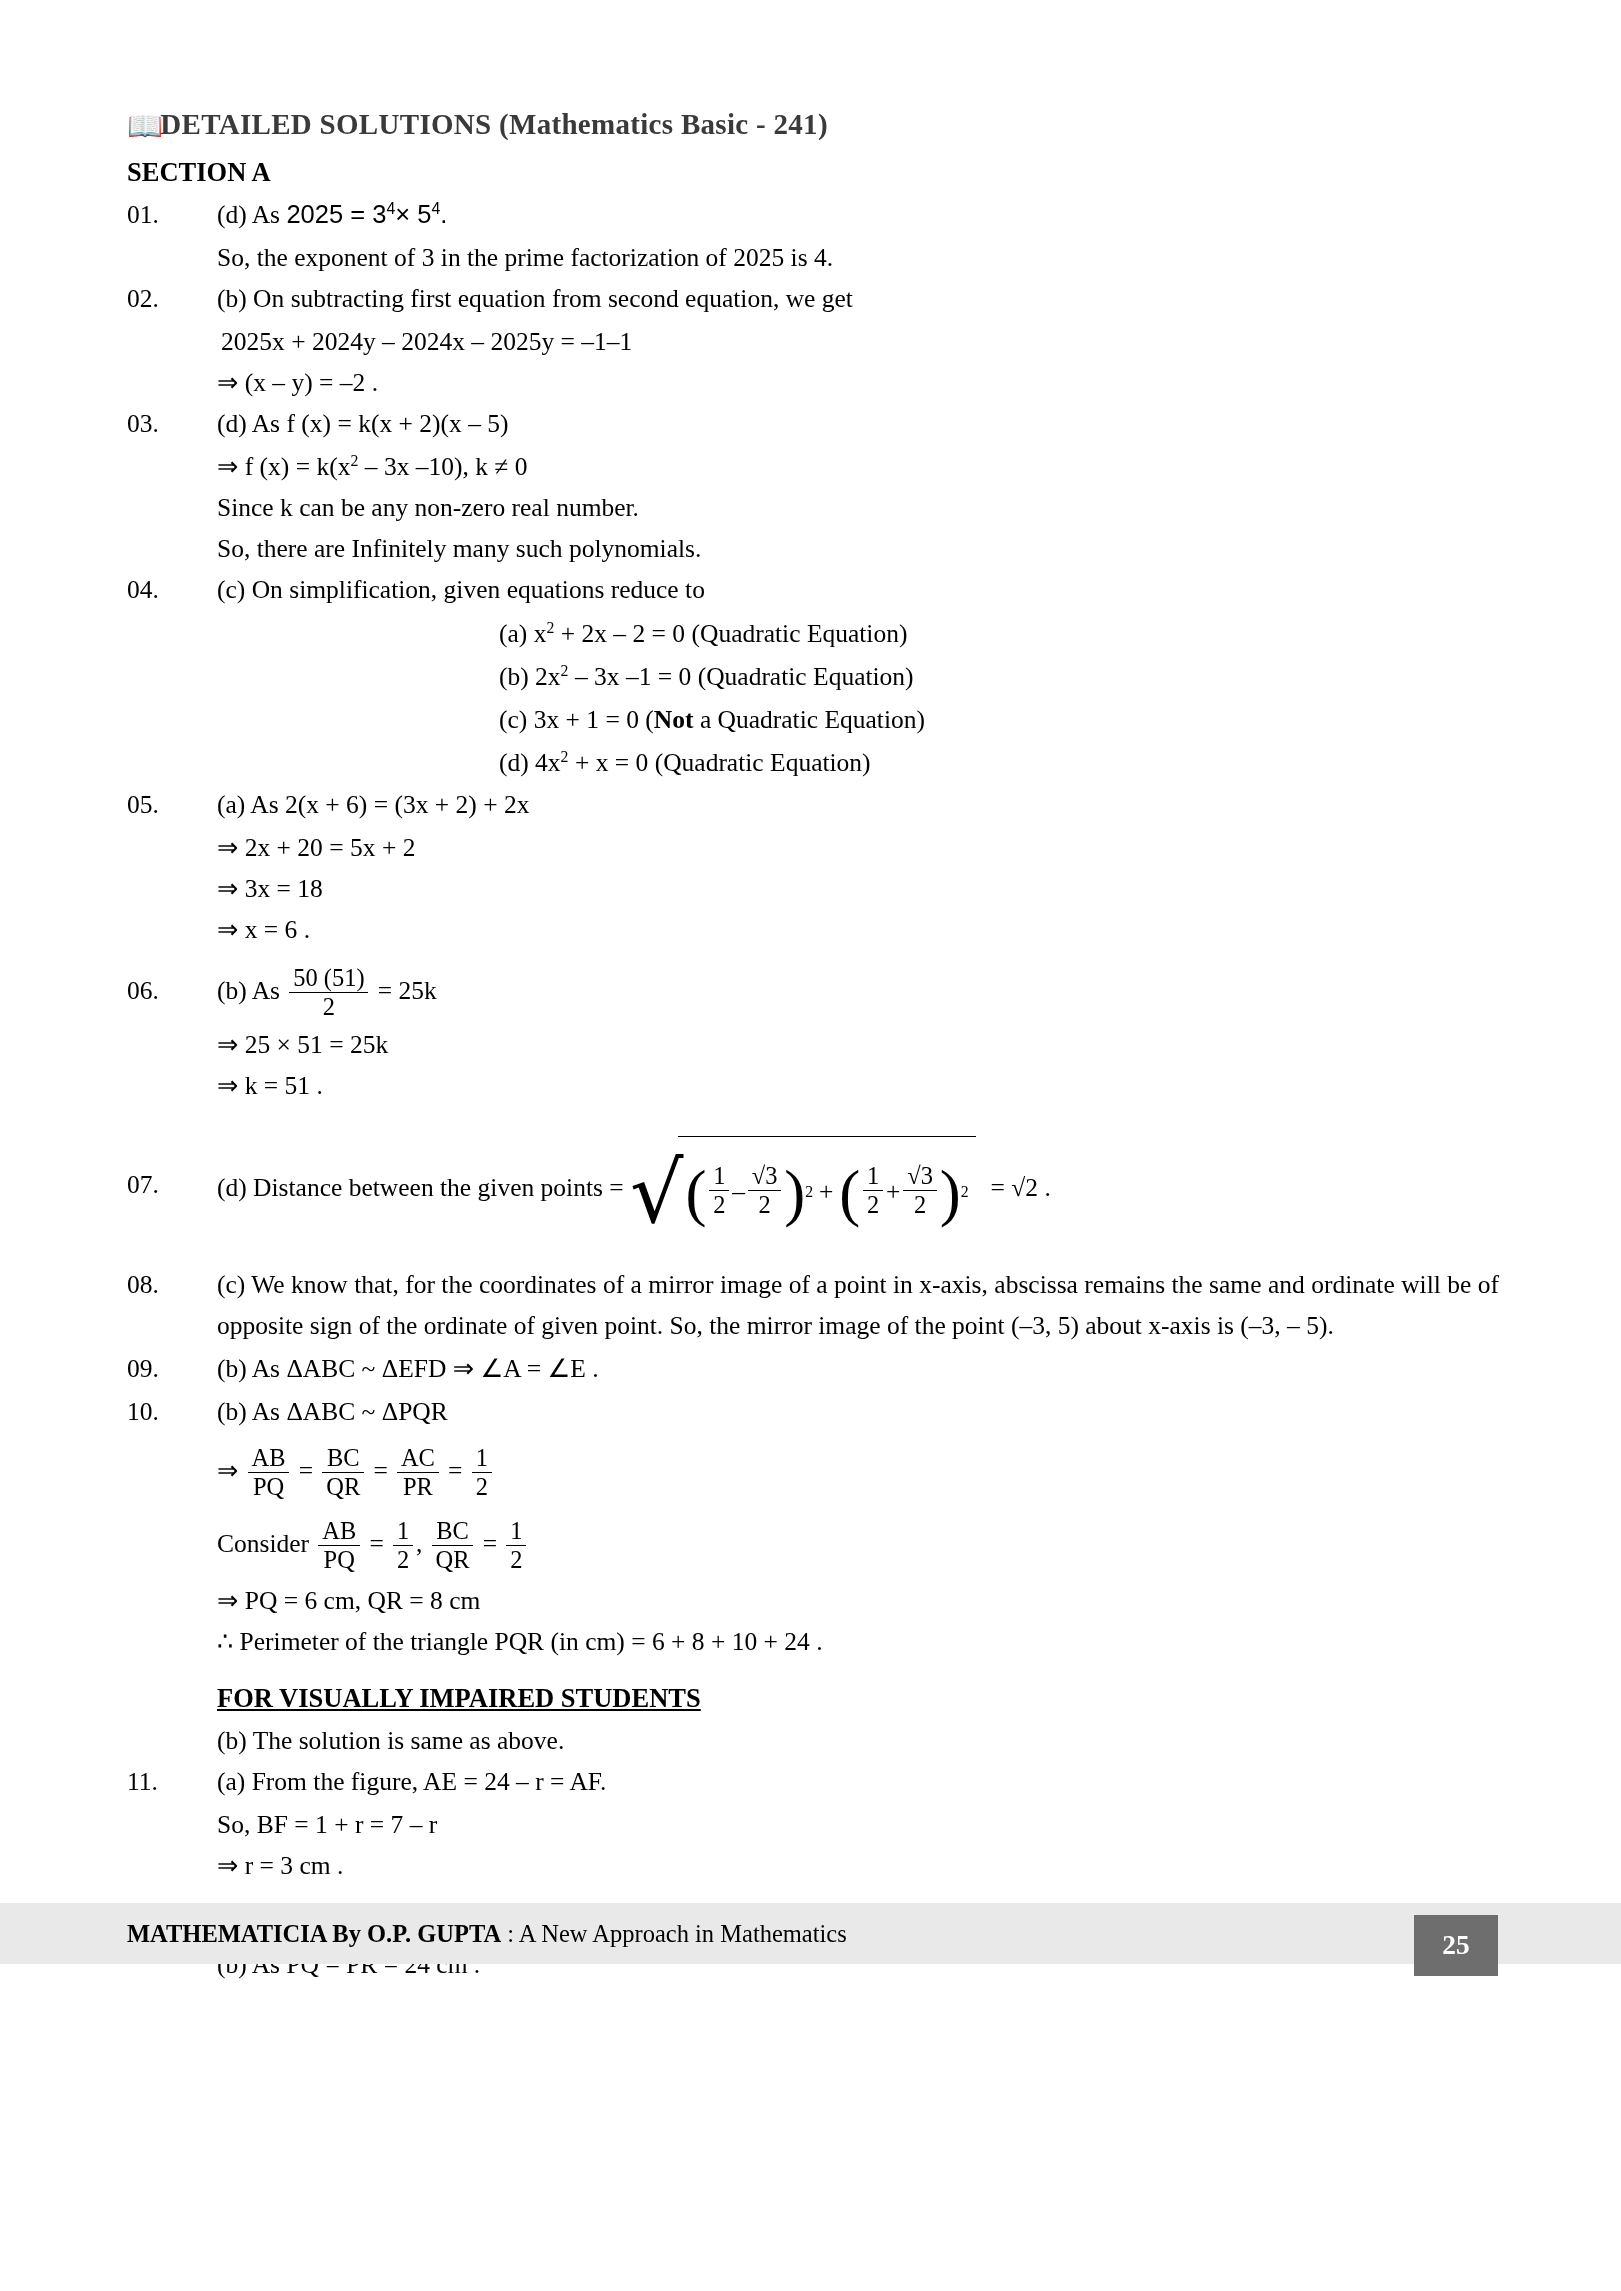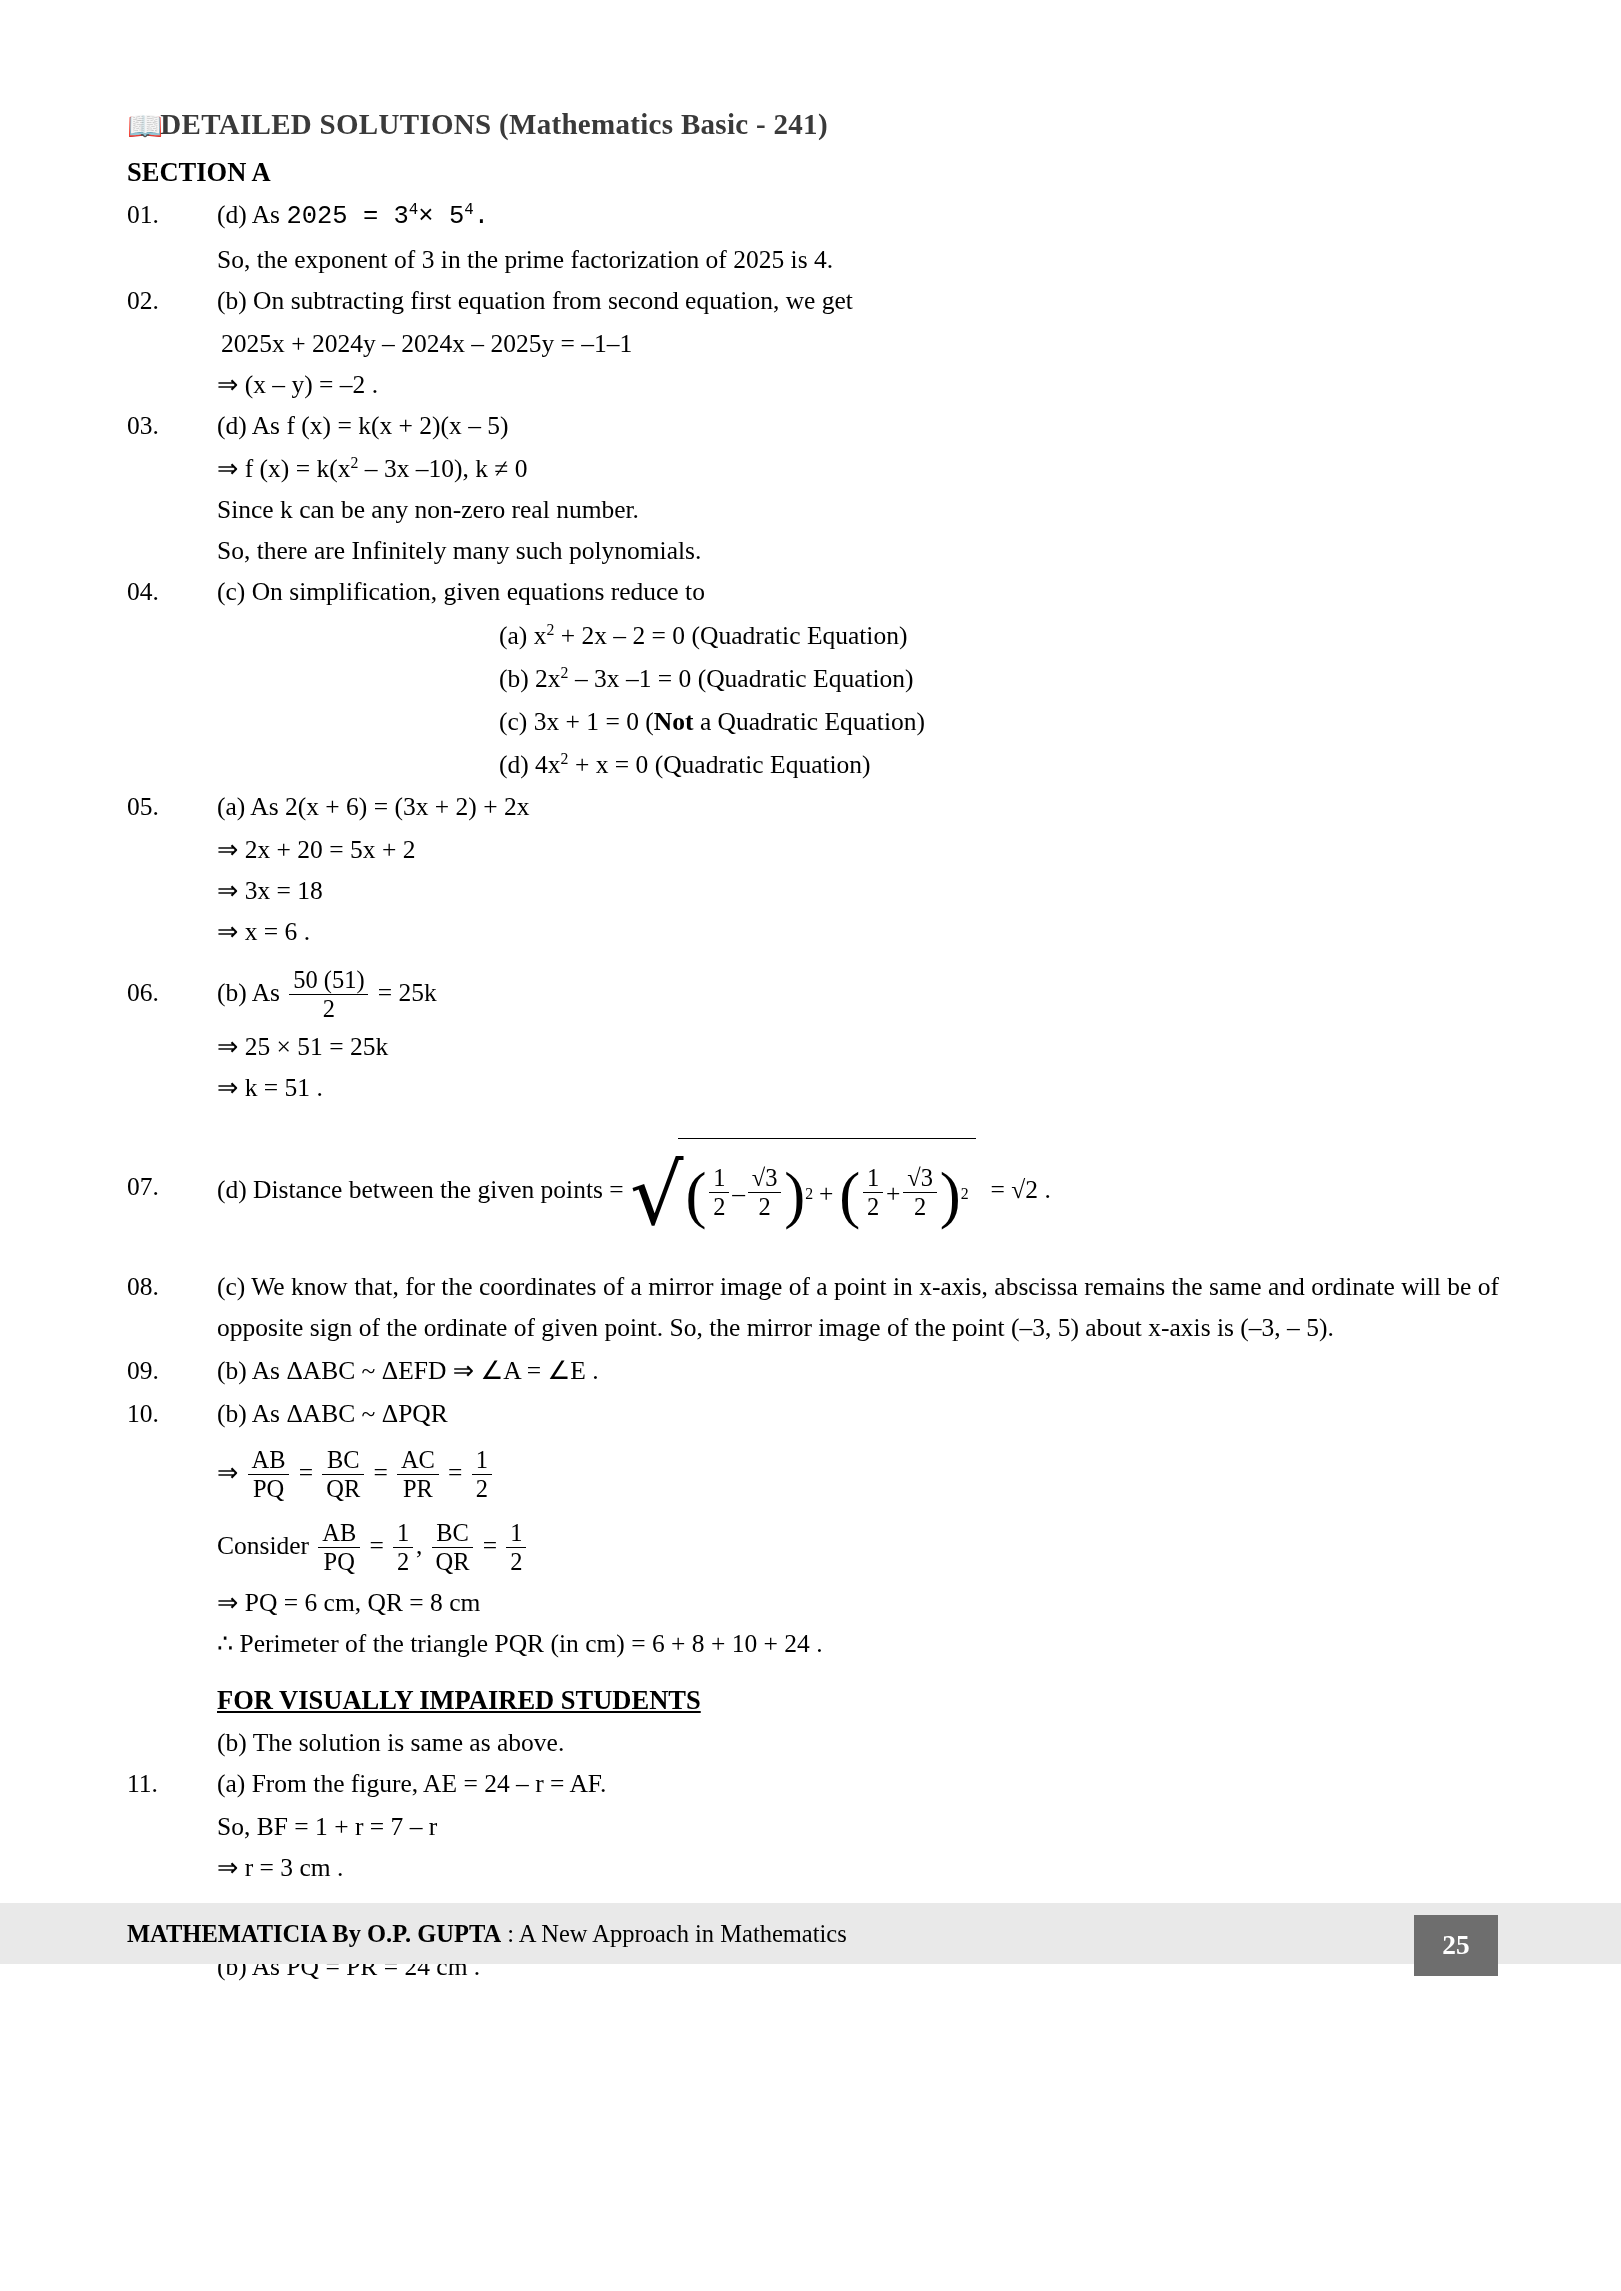--- a/index.html
+++ b/index.html
@@ -78,21 +78,21 @@
     font-size: 26.5px;
     font-weight: bold;
     text-decoration: underline;
     margin-top: 21px;
     margin-bottom: 5.9px;
   }
   .gap-s { height: 7.8px; }
   .gap-m { height: 15.7px; }
 
   
-  .math { font-family: Liberation Mono, monospace; font-style: normal; text-align: center; }
+  .math { font-family: Liberation Sans, sans-serif; font-style: normal; text-align: center; }
   sup.exp { font-size: 0.62em; vertical-align: super; line-height: 0; }
   .frac {
     display: inline-block;
     vertical-align: middle;
     text-align: center;
     line-height: 1.15;
     font-size: 0.96em;
     margin: 0 2.9px;
     position: relative;
     top: -1px;

